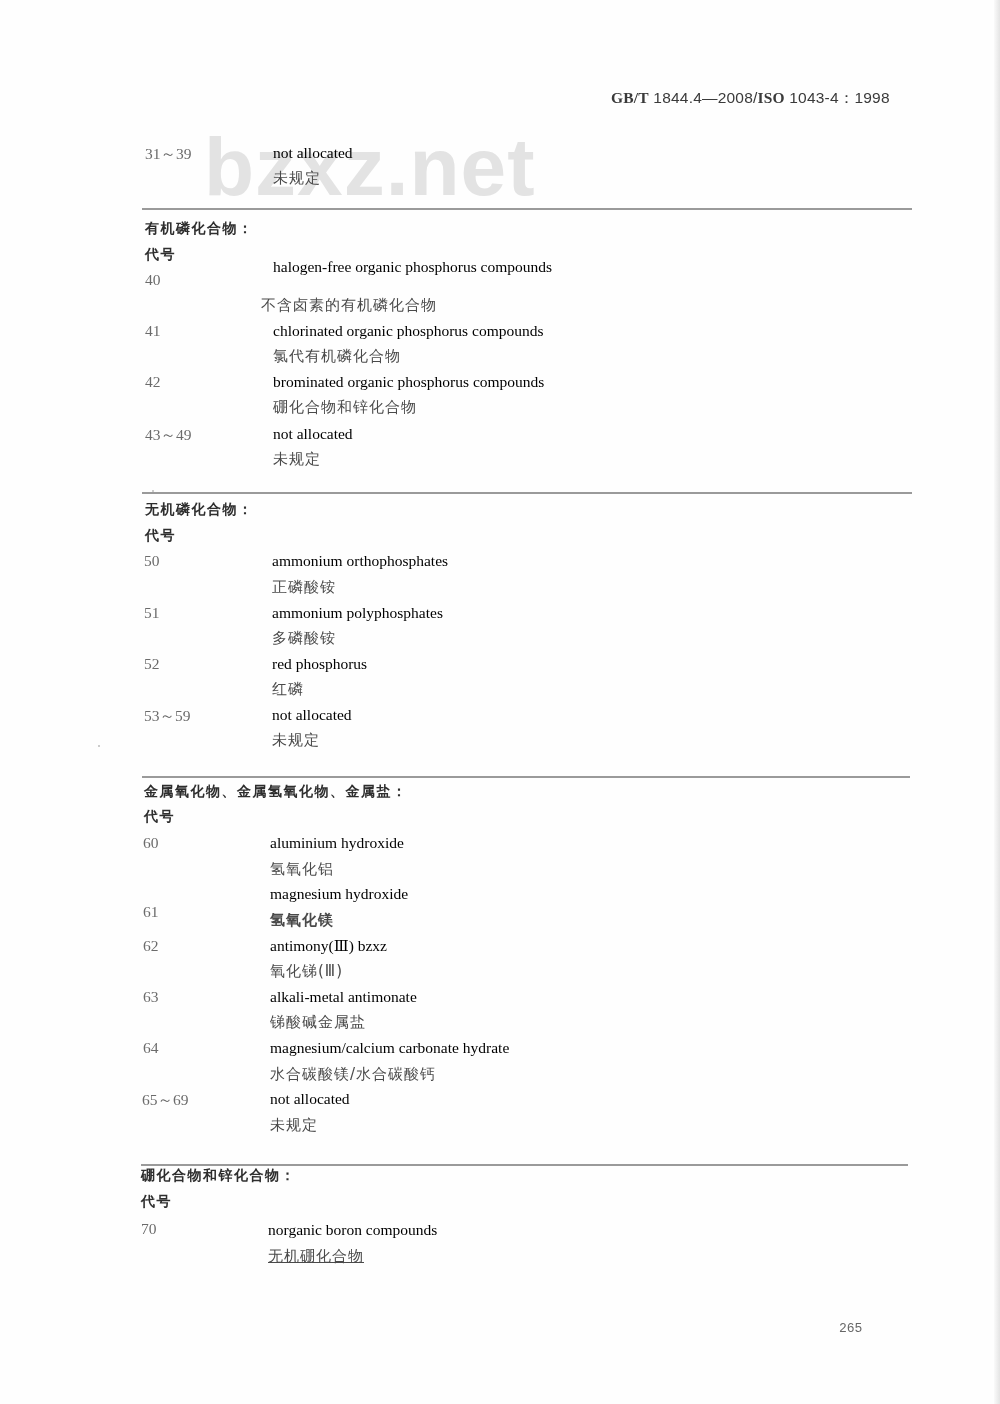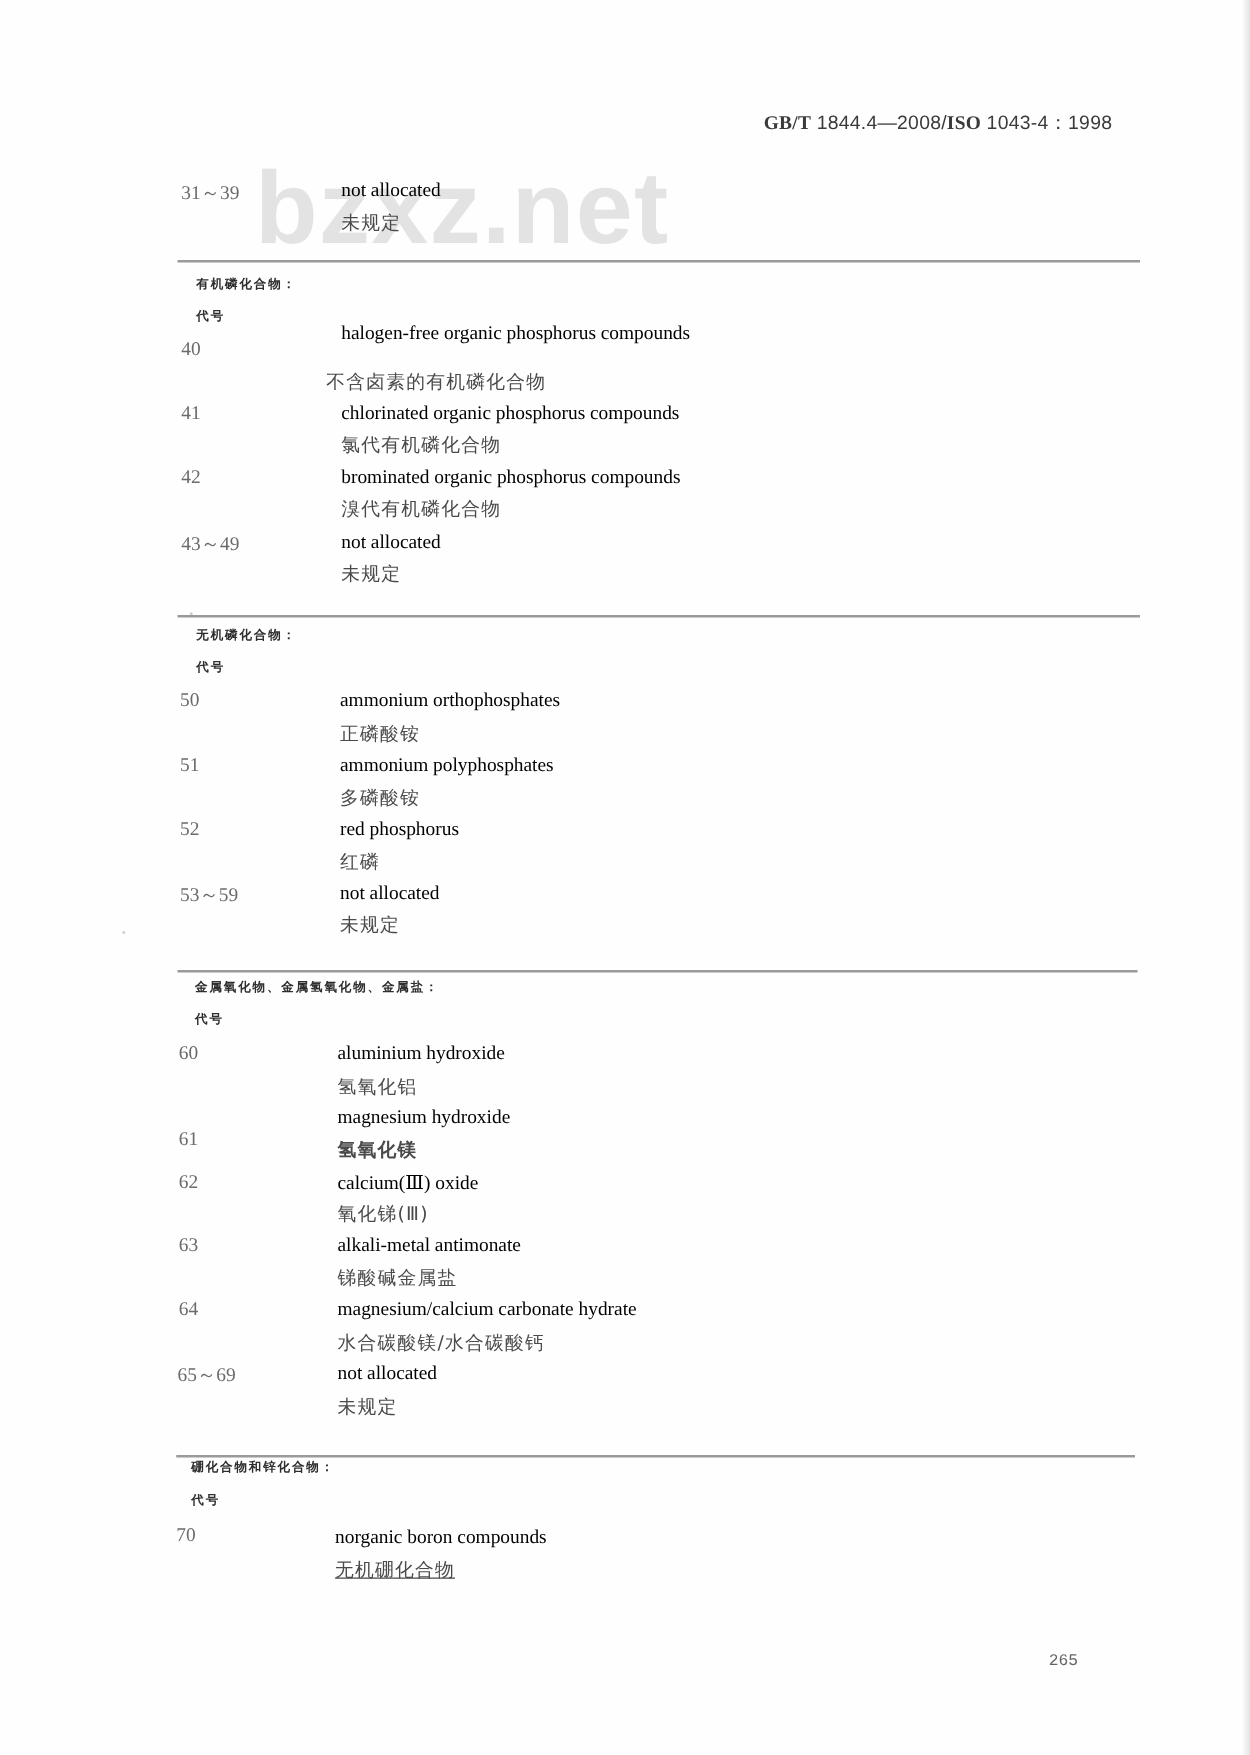--- a/index.html
+++ b/index.html
@@ -25,21 +25,21 @@
       font-size: 82px; font-weight: bold; color: #e3e3e3;
       letter-spacing: 1px; z-index: 0; line-height: 1;
     }
     .content { position: absolute; left: 0; top: 0; width: 1000px; z-index: 1; }
     .row { position: absolute; font-size: 15.5px; white-space: nowrap; }
     .code { color: #6b6b6b; }
     .en { color: #000000; }
     .zh { color: #4a4a4a; font-family: "DejaVu Sans", sans-serif; font-size: 15px; letter-spacing: 1px; }
     .sec-title, .sec-sub {
       position: absolute; font-family: "DejaVu Sans", sans-serif; font-weight: bold;
-      font-size: 10px; color: #2e2e2e; letter-spacing: 1.5px; white-space: nowrap; margin-left: 12px;
+      font-size: 14px; color: #2e2e2e; letter-spacing: 1.5px; white-space: nowrap;
     }
     .divider { position: absolute; height: 1.5px; background: #9a9a9a; }
     .pagenum {
       position: absolute; top: 1321px; left: 839px;
       font-family: "Liberation Mono", "DejaVu Sans Mono", monospace; font-size: 13px; color: #666;
     }
     .dot { position: absolute; width: 2px; height: 2px; background: #ccc; }
   </style>
 </head>
 <body>
@@ -68,21 +68,21 @@
   <div class="row code" style="top:271px;left:145px;">40</div>
   <div class="row en" style="top:258px;left:273px;">halogen-free organic phosphorus compounds</div>
   <div class="row zh" style="top:296px;left:261px;">不含卤素的有机磷化合物</div>
 
   <div class="row code" style="top:322px;left:145px;">41</div>
   <div class="row en" style="top:322px;left:273px;">chlorinated organic phosphorus compounds</div>
   <div class="row zh" style="top:347px;left:273px;">氯代有机磷化合物</div>
 
   <div class="row code" style="top:373px;left:145px;">42</div>
   <div class="row en" style="top:373px;left:273px;">brominated organic phosphorus compounds</div>
-  <div class="row zh" style="top:398px;left:273px;">溴代有机磷化合物</div>
+  <div class="row zh" style="top:398px;left:273px;">硼化合物和锌化合物</div>
 
   <div class="row code" style="top:425px;left:145px;">43～49</div>
   <div class="row en" style="top:425px;left:273px;">not allocated</div>
   <div class="row zh" style="top:450px;left:273px;">未规定</div>
 
   <div class="divider" style="top:492px;left:142px;width:770px;"></div>
 
   <div class="sec-title" style="top:501px;left:145px;">无机磷化合物：</div>
   <div class="sec-sub" style="top:527px;left:145px;">代号</div>
 
@@ -109,21 +109,21 @@
 
   <div class="row code" style="top:834px;left:143px;">60</div>
   <div class="row en" style="top:834px;left:270px;">aluminium hydroxide</div>
   <div class="row zh" style="top:860px;left:270px;">氢氧化铝</div>
 
   <div class="row code" style="top:885px;left:143px;margin-top:18px;">61</div>
   <div class="row en" style="top:885px;left:270px;font-family:Liberation Serif, serif;">magnesium hydroxide</div>
   <div class="row zh" style="top:911px;left:270px;font-weight:bold;">氢氧化镁</div>
 
   <div class="row code" style="top:937px;left:143px;">62</div>
-  <div class="row en" style="top:937px;left:270px;">calcium(Ⅲ) oxide</div>
+  <div class="row en" style="top:937px;left:270px;">antimony(Ⅲ) bzxz</div>
   <div class="row zh" style="top:962px;left:270px;">氧化锑(Ⅲ)</div>
 
   <div class="row code" style="top:988px;left:143px;">63</div>
   <div class="row en" style="top:988px;left:270px;">alkali-metal antimonate</div>
   <div class="row zh" style="top:1013px;left:270px;">锑酸碱金属盐</div>
 
   <div class="row code" style="top:1039px;left:143px;">64</div>
   <div class="row en" style="top:1039px;left:270px;">magnesium/calcium carbonate hydrate</div>
   <div class="row zh" style="top:1065px;left:270px;">水合碳酸镁/水合碳酸钙</div>
 

